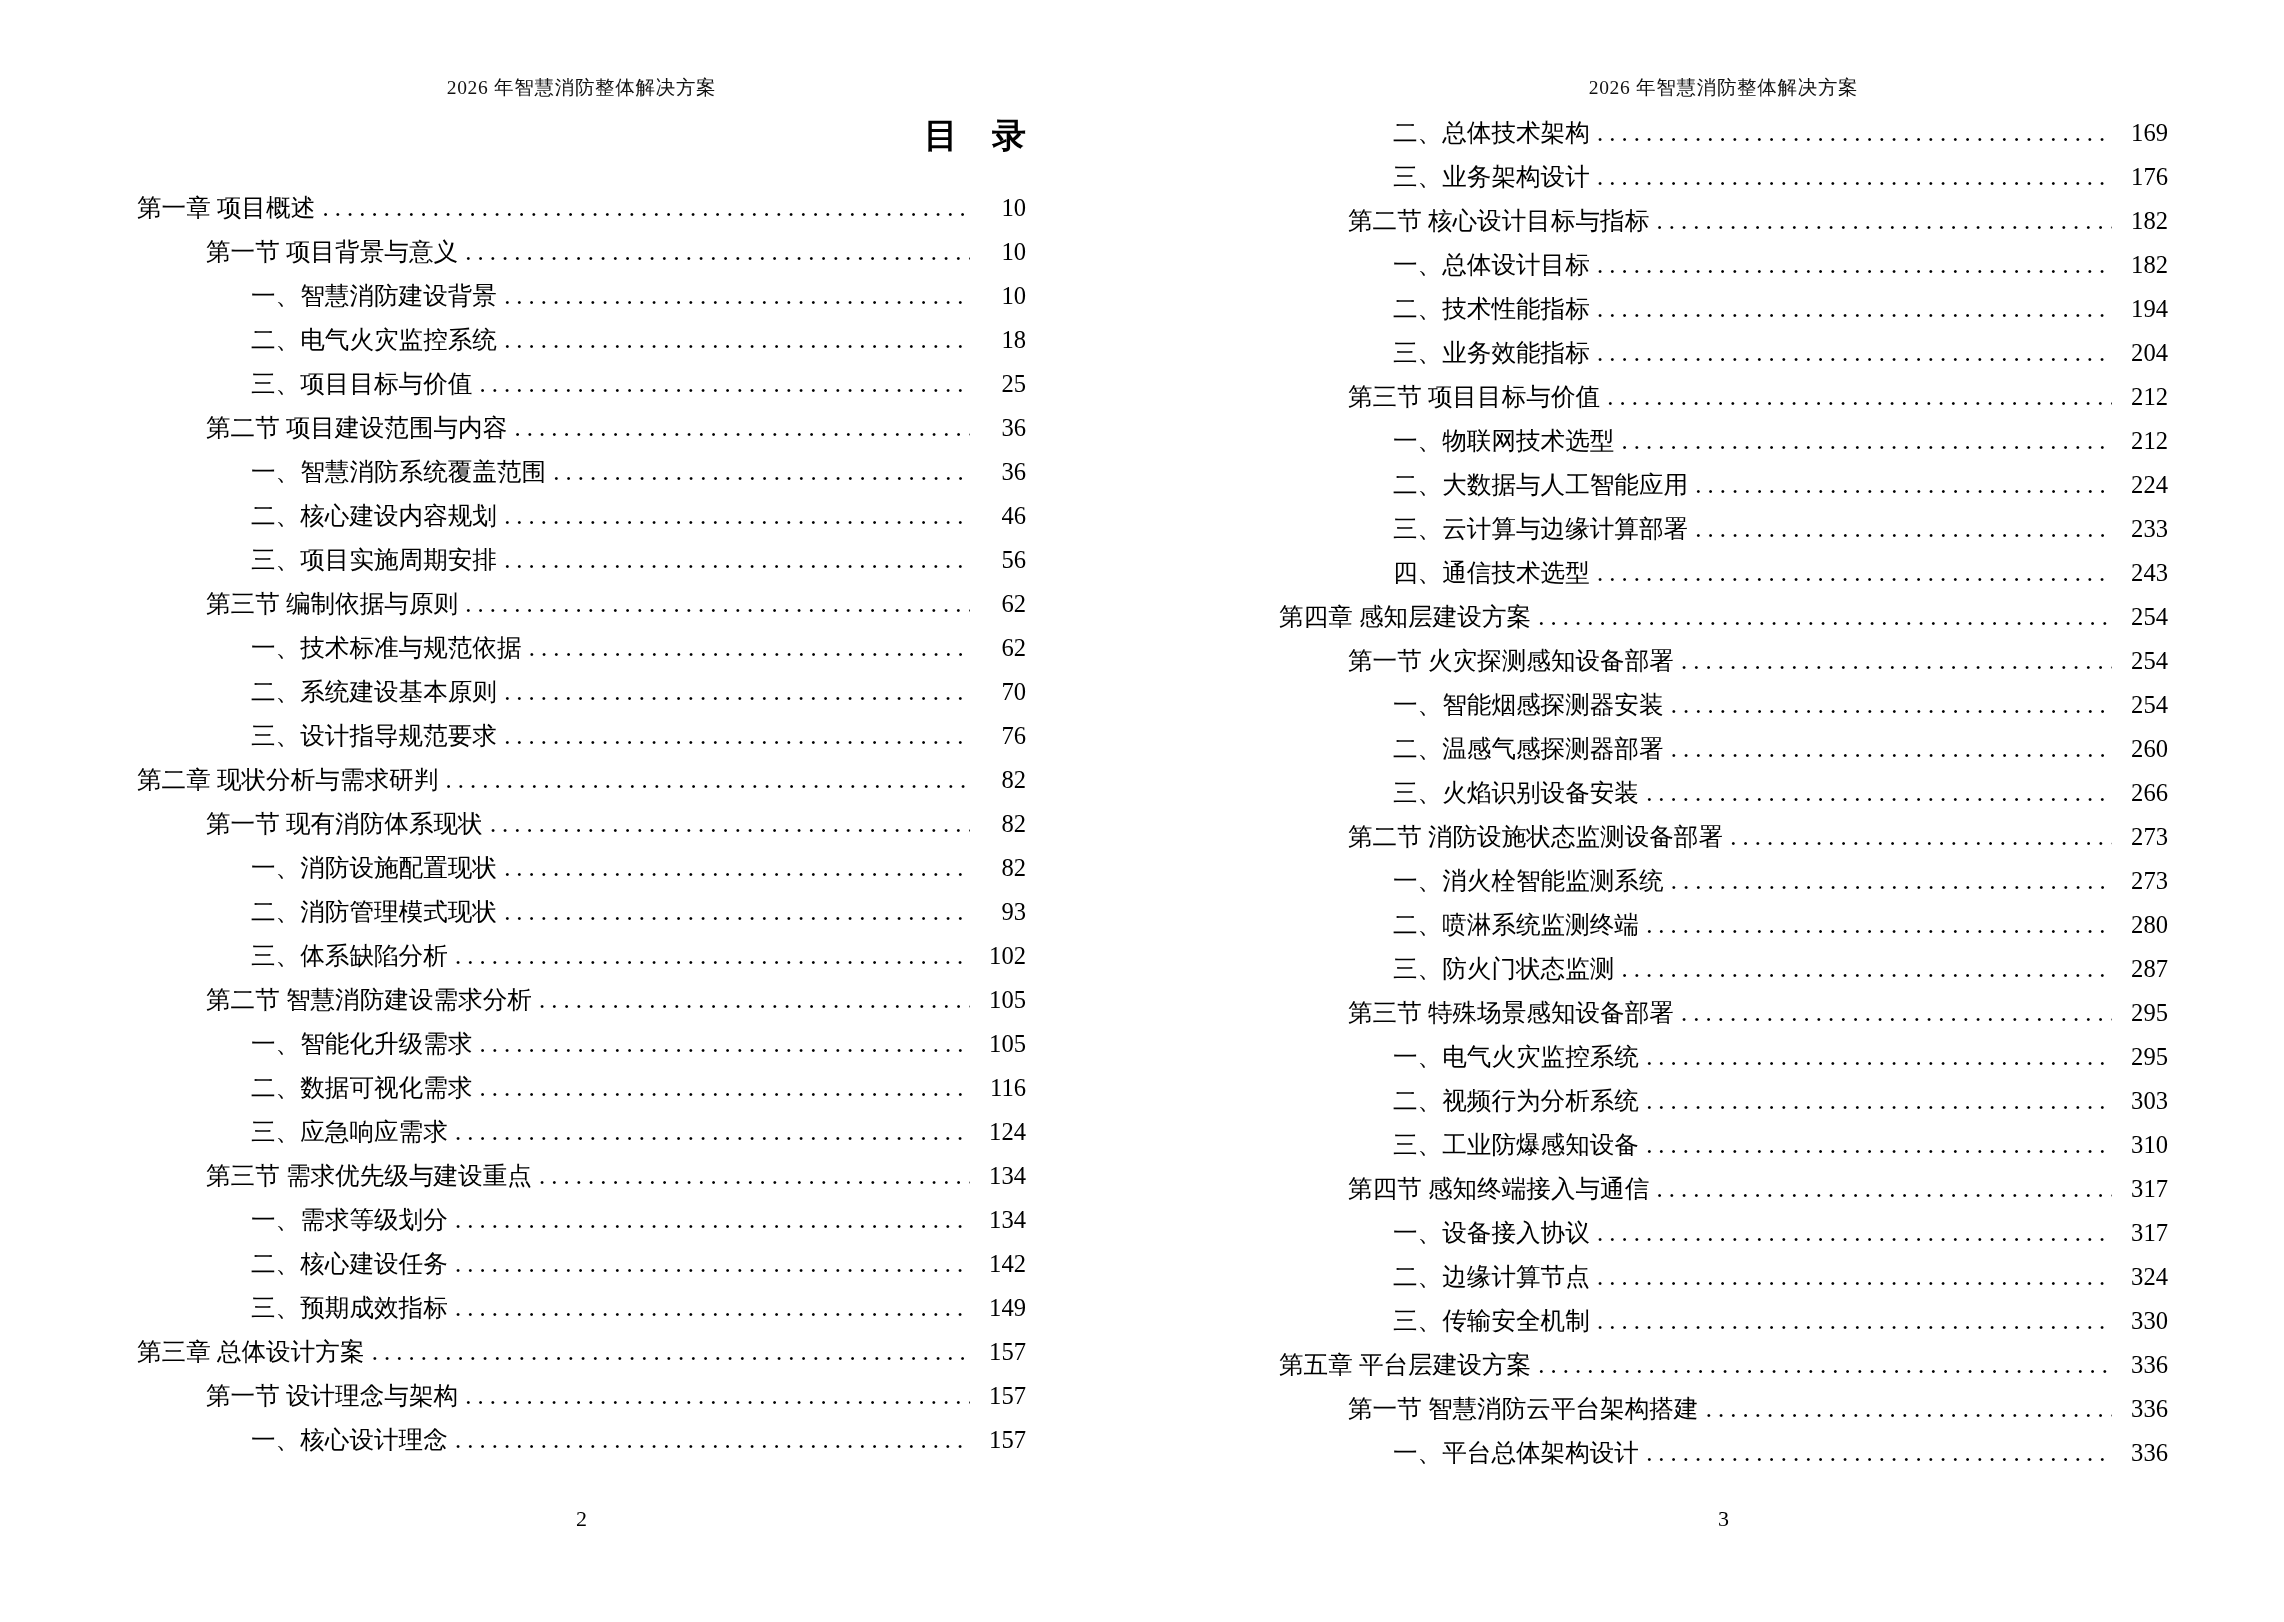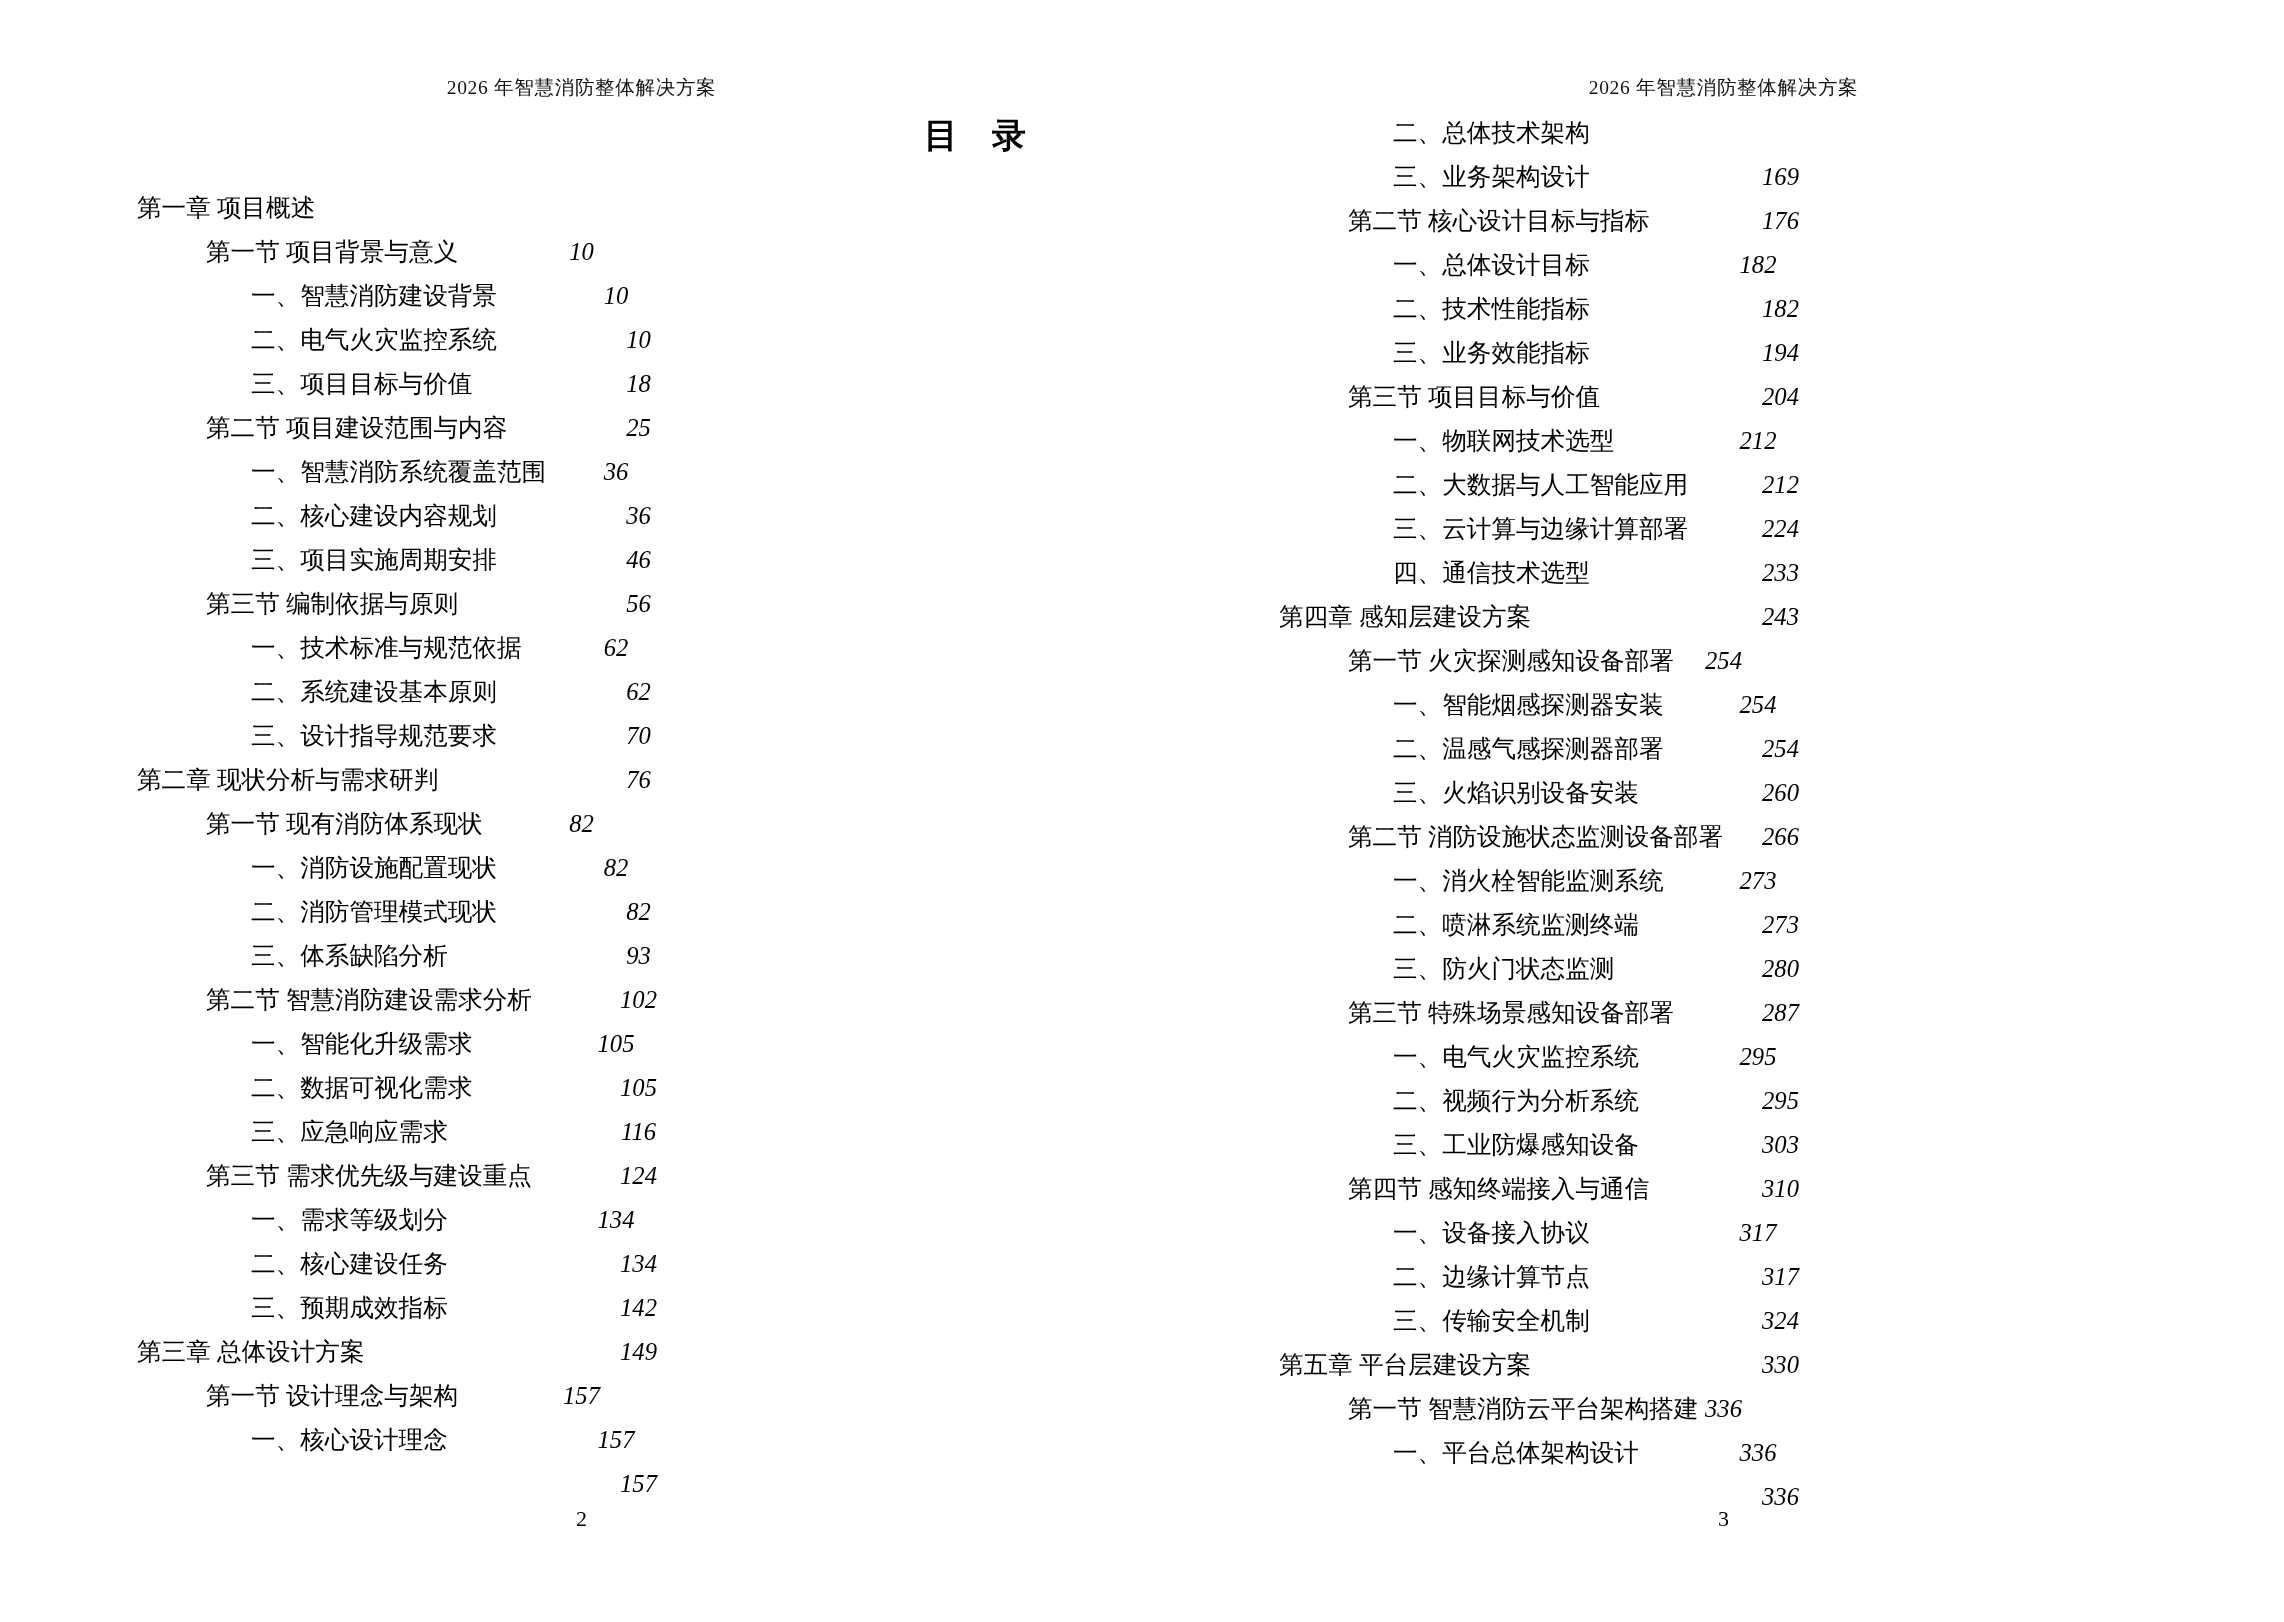--- a/index.html
+++ b/index.html
@@ -60,21 +60,20 @@
   }
   .p0 .rows { top: 186px; }
   .p1 .rows { top: 111px; }
 
   .row {
     display: flex;
     height: 44px;
     line-height: 44px;
     font-size: 24.6px;
     white-space: nowrap;
-    flex-direction: column;
   }
   .row.l1 { padding-left: 0; }
   .row.l2 { padding-left: 69px; }
   .row.l3 { padding-left: 114px; }
 
   .row .t { flex: 0 0 auto; }
 
   .row .dots {
     flex: 1 1 auto;
     overflow: hidden;
@@ -82,22 +81,21 @@
     margin-right: 4.3px;
   }
   .row .dots::after {
     content: "................................................................................................................................................................................................................................................................";
     letter-spacing: 6.1px;
   }
 
   .row .pg {
     flex: 0 0 auto;
     min-width: 52px;
-    text-align: center;
-    font-style: italic;
+    text-align: right;
   }
 
   .folio {
     position: absolute;
     top: 1506px;
     left: 137px;
     width: 889px;
     text-align: center;
     font-size: 22px;
   }

